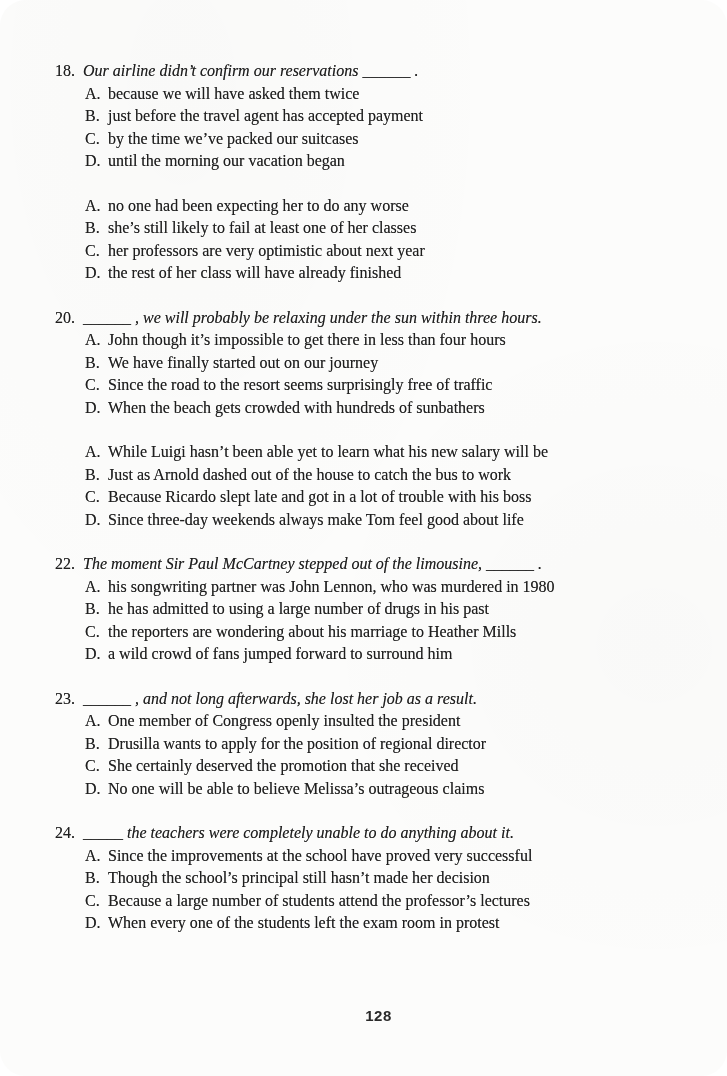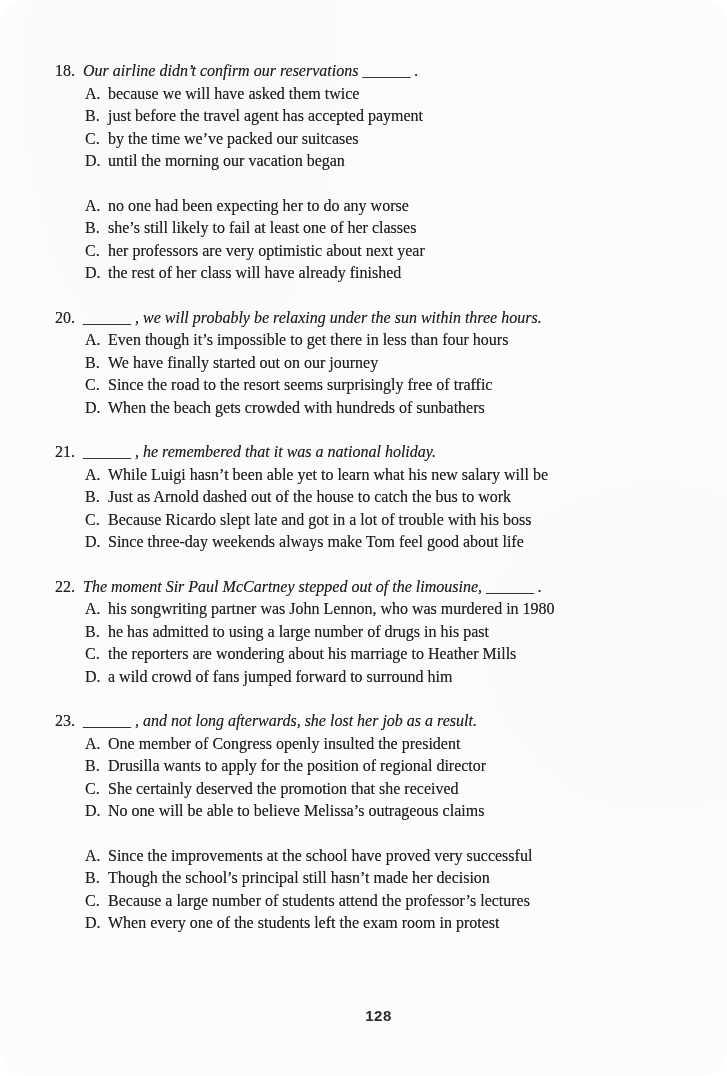--- a/index.html
+++ b/index.html
@@ -128,45 +128,41 @@
   </section>
 
   <section class="question">
     <div class="stem-row">
       <span class="qnum">20.</span>
       <span class="qstem">______ , we will probably be relaxing under the sun within three hours.</span>
     </div>
     <div class="options">
   <div class="option">
     <span class="olabel">A.</span>
-    <span class="otext">Even though it’s impossible to get there in less than four hours</span>
+    <span class="otext">John though it’s impossible to get there in less than four hours</span>
   </div>
 
   <div class="option">
     <span class="olabel">B.</span>
     <span class="otext">We have finally started out on our journey</span>
   </div>
 
   <div class="option">
     <span class="olabel">C.</span>
     <span class="otext">Since the road to the resort seems surprisingly free of traffic</span>
   </div>
 
   <div class="option">
     <span class="olabel">D.</span>
     <span class="otext">When the beach gets crowded with hundreds of sunbathers</span>
   </div>
 </div>
   </section>
 
   <section class="question">
-    <div class="stem-row">
-      <span class="qnum">21.</span>
-      <span class="qstem">______ , he remembered that it was a national holiday.</span>
-    </div>
     <div class="options">
   <div class="option">
     <span class="olabel">A.</span>
     <span class="otext">While Luigi hasn’t been able yet to learn what his new salary will be</span>
   </div>
 
   <div class="option">
     <span class="olabel">B.</span>
     <span class="otext">Just as Arnold dashed out of the house to catch the bus to work</span>
   </div>
@@ -233,20 +229,24 @@
   </div>
 
   <div class="option">
     <span class="olabel">D.</span>
     <span class="otext">No one will be able to believe Melissa’s outrageous claims</span>
   </div>
 </div>
   </section>
 
   <section class="question">
+    <div class="stem-row">
+      <span class="qnum">24.</span>
+      <span class="qstem">_____ the teachers were completely unable to do anything about it.</span>
+    </div>
     <div class="options">
   <div class="option">
     <span class="olabel">A.</span>
     <span class="otext">Since the improvements at the school have proved very successful</span>
   </div>
 
   <div class="option">
     <span class="olabel">B.</span>
     <span class="otext">Though the school’s principal still hasn’t made her decision</span>
   </div>

